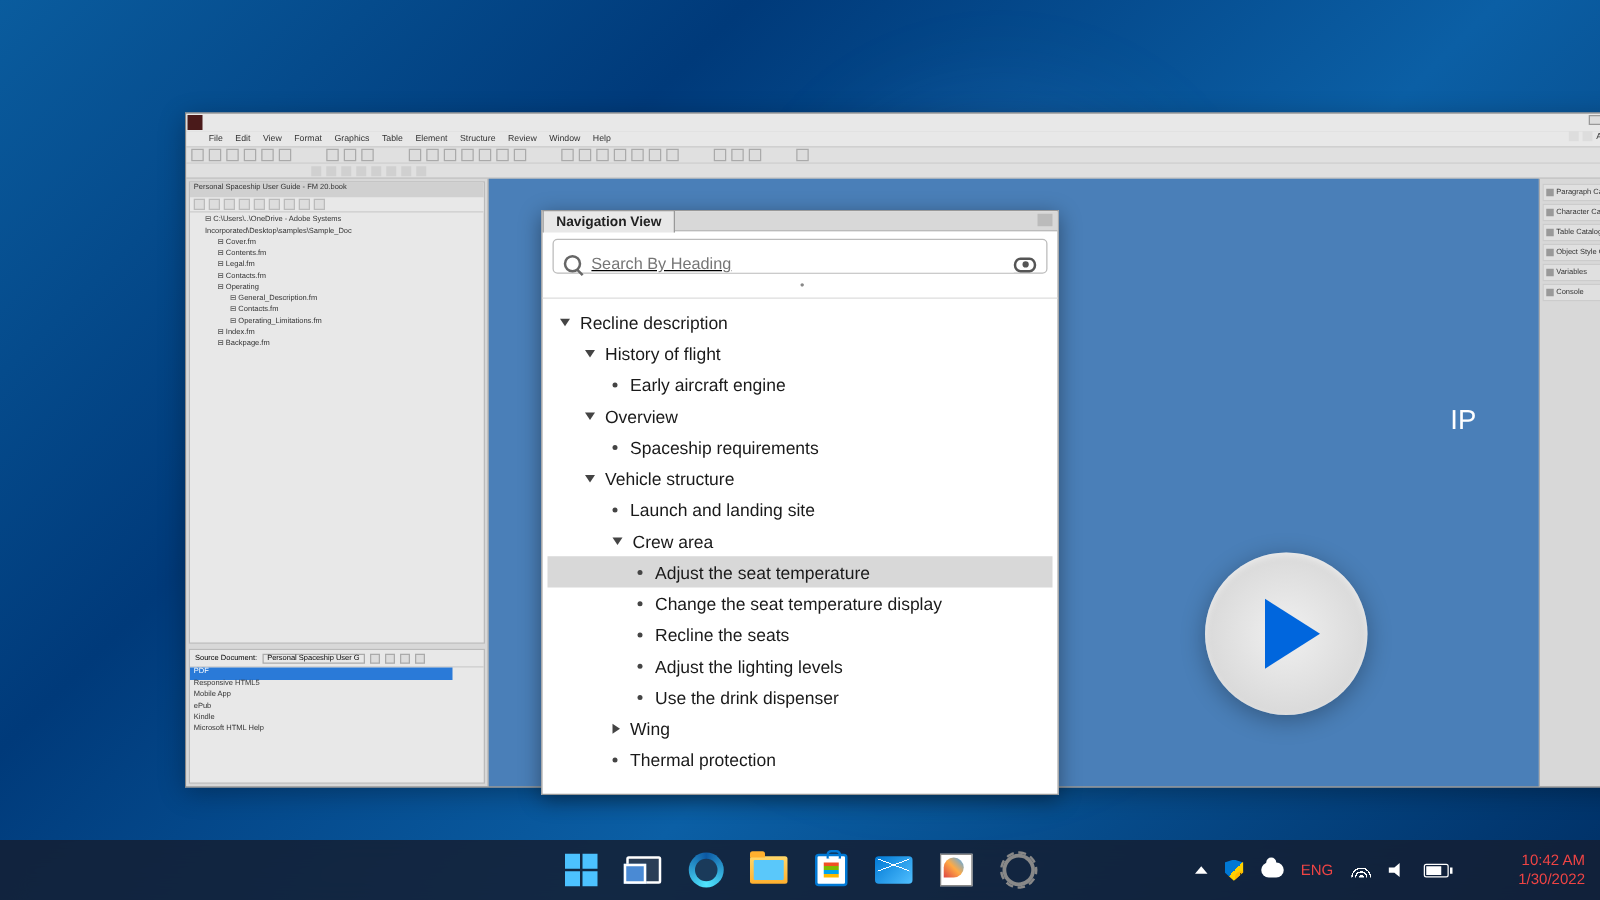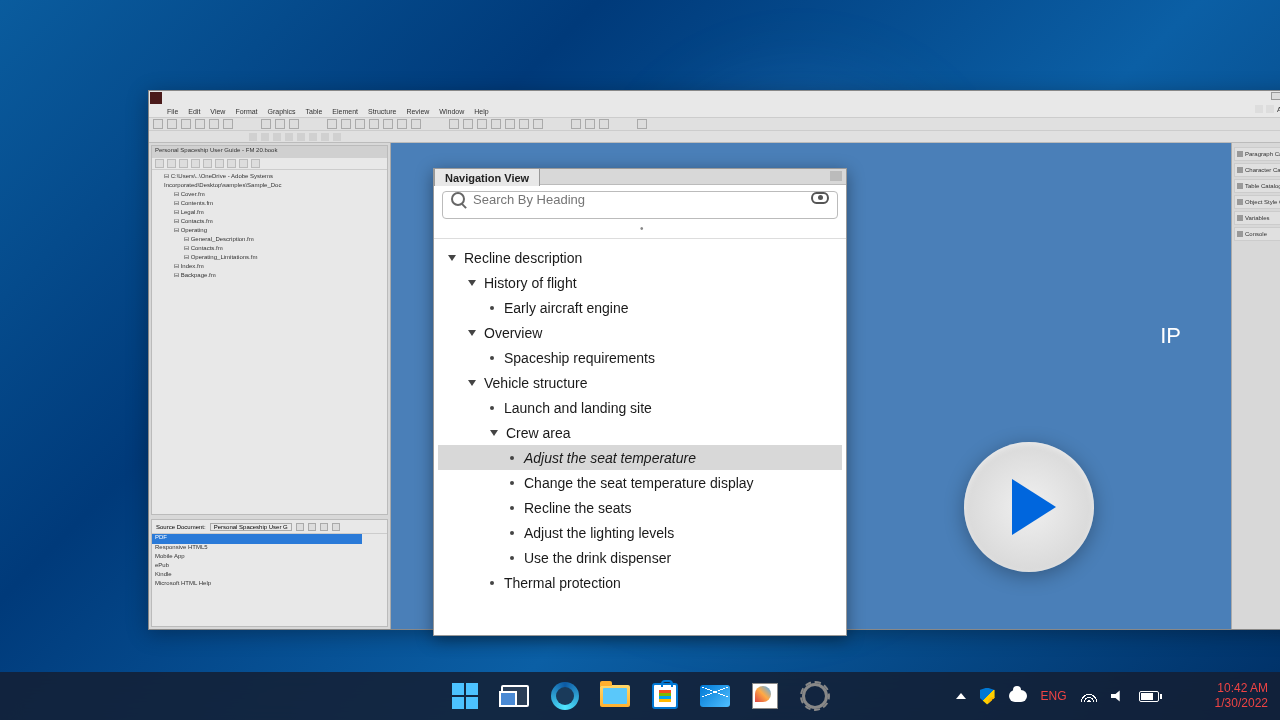--- a/index.html
+++ b/index.html
@@ -52,33 +52,33 @@
 
 
 .nav-panel {
   position: absolute; left: 433px; top: 128px; width: 414px; height: 468px;
   background: #fff; border: 1px solid #999; box-shadow: 0 4px 16px rgba(0,0,0,0.4); margin-top: 40px;
 }
 .nav-tab { position: absolute; top: -1px; left: 0; height: 18px; padding: 0 10px; background: #e8e8e8; border: 1px solid #999; border-bottom: none; font-size: 11px; font-weight: bold; display: flex; align-items: center; color: #222; }
 .nav-tabbar { height: 16px; background: #d8d8d8; border-bottom: 1px solid #bbb; position: relative; }
 .nav-tabbar .box { position: absolute; right: 4px; top: 2px; width: 12px; height: 10px; background: #bbb; }
 
-.nav-search { margin: 6px 8px; height: 28px; border: 1px solid #bbb; border-radius: 4px; display: flex; align-items: flex-start; padding: 0 8px; background: #fff; }
+.nav-search { margin: 6px 8px; height: 28px; border: 1px solid #bbb; border-radius: 4px; display: flex; align-items: flex-end; padding: 0 8px; background: #fff; text-decoration: underline; }
 .nav-search .mag { width: 14px; height: 14px; border: 2px solid #666; border-radius: 50%; position: relative; margin-right: 8px; }
 .nav-search .mag::after { content: ""; position: absolute; width: 6px; height: 2px; background: #666; bottom: -3px; right: -4px; transform: rotate(45deg); }
 .nav-search input { border: none; flex: 1; font-size: 13px; color: #888; outline: none; }
 .nav-search .eye { width: 18px; height: 12px; border: 2px solid #555; border-radius: 60% / 100%; position: relative; }
 .nav-search .eye::after { content: ""; position: absolute; width: 5px; height: 5px; background: #555; border-radius: 50%; top: 1px; left: 5px; }
 
 .nav-divider { height: 14px; border-bottom: 1px solid #ddd; position: relative; }
 .nav-divider::after { content: "•"; position: absolute; left: 50%; top: -2px; font-size: 10px; color: #888; }
 
 .nav-tree { padding: 6px 4px; font-size: 14px; color: #1a1a1a; }
 .nt-row { display: flex; align-items: center; height: 25px; padding-left: 10px; cursor: pointer; }
-.nt-row.selected { background: #d8d8d8; font-style: italic; }
+.nt-row.selected { background: #d8d8d8; }
 .nt-caret { width: 0; height: 0; border-left: 4px solid transparent; border-right: 4px solid transparent; border-top: 6px solid #444; margin-right: 8px; }
 .nt-caret.right { border-top: 4px solid transparent; border-bottom: 4px solid transparent; border-left: 6px solid #444; border-right: none; }
 .nt-bullet { width: 4px; height: 4px; background: #444; border-radius: 50%; margin-right: 10px; }
 .nt-l0 { padding-left: 10px; } .nt-l1 { padding-left: 30px; } .nt-l2 { padding-left: 52px; } .nt-l3 { padding-left: 72px; }
 
 
 .play-overlay {
   position: absolute; right: 186px; bottom: 148px; width: 130px; height: 130px;
   background: radial-gradient(circle, #f0f0f0 0%, #d0d0d0 100%);
   border-radius: 50%; display: flex; align-items: center; justify-content: center;
@@ -330,20 +330,24 @@
       </div>
       <div class="nt-row nt-l3">
         <div class="nt-bullet"></div>
         <span>Adjust the lighting levels</span>
       </div>
       <div class="nt-row nt-l3">
         <div class="nt-bullet"></div>
         <span>Use the drink dispenser</span>
       </div>
       <div class="nt-row nt-l2">
+        <div class="nt-caret right"></div>
+        <span>Wing</span>
+      </div>
+      <div class="nt-row nt-l2">
         <div class="nt-bullet"></div>
         <span>Thermal protection</span>
       </div>
     </div>
 </div>
 
 <div class="play-overlay">
   <div class="play-triangle"></div>
 </div>
 

